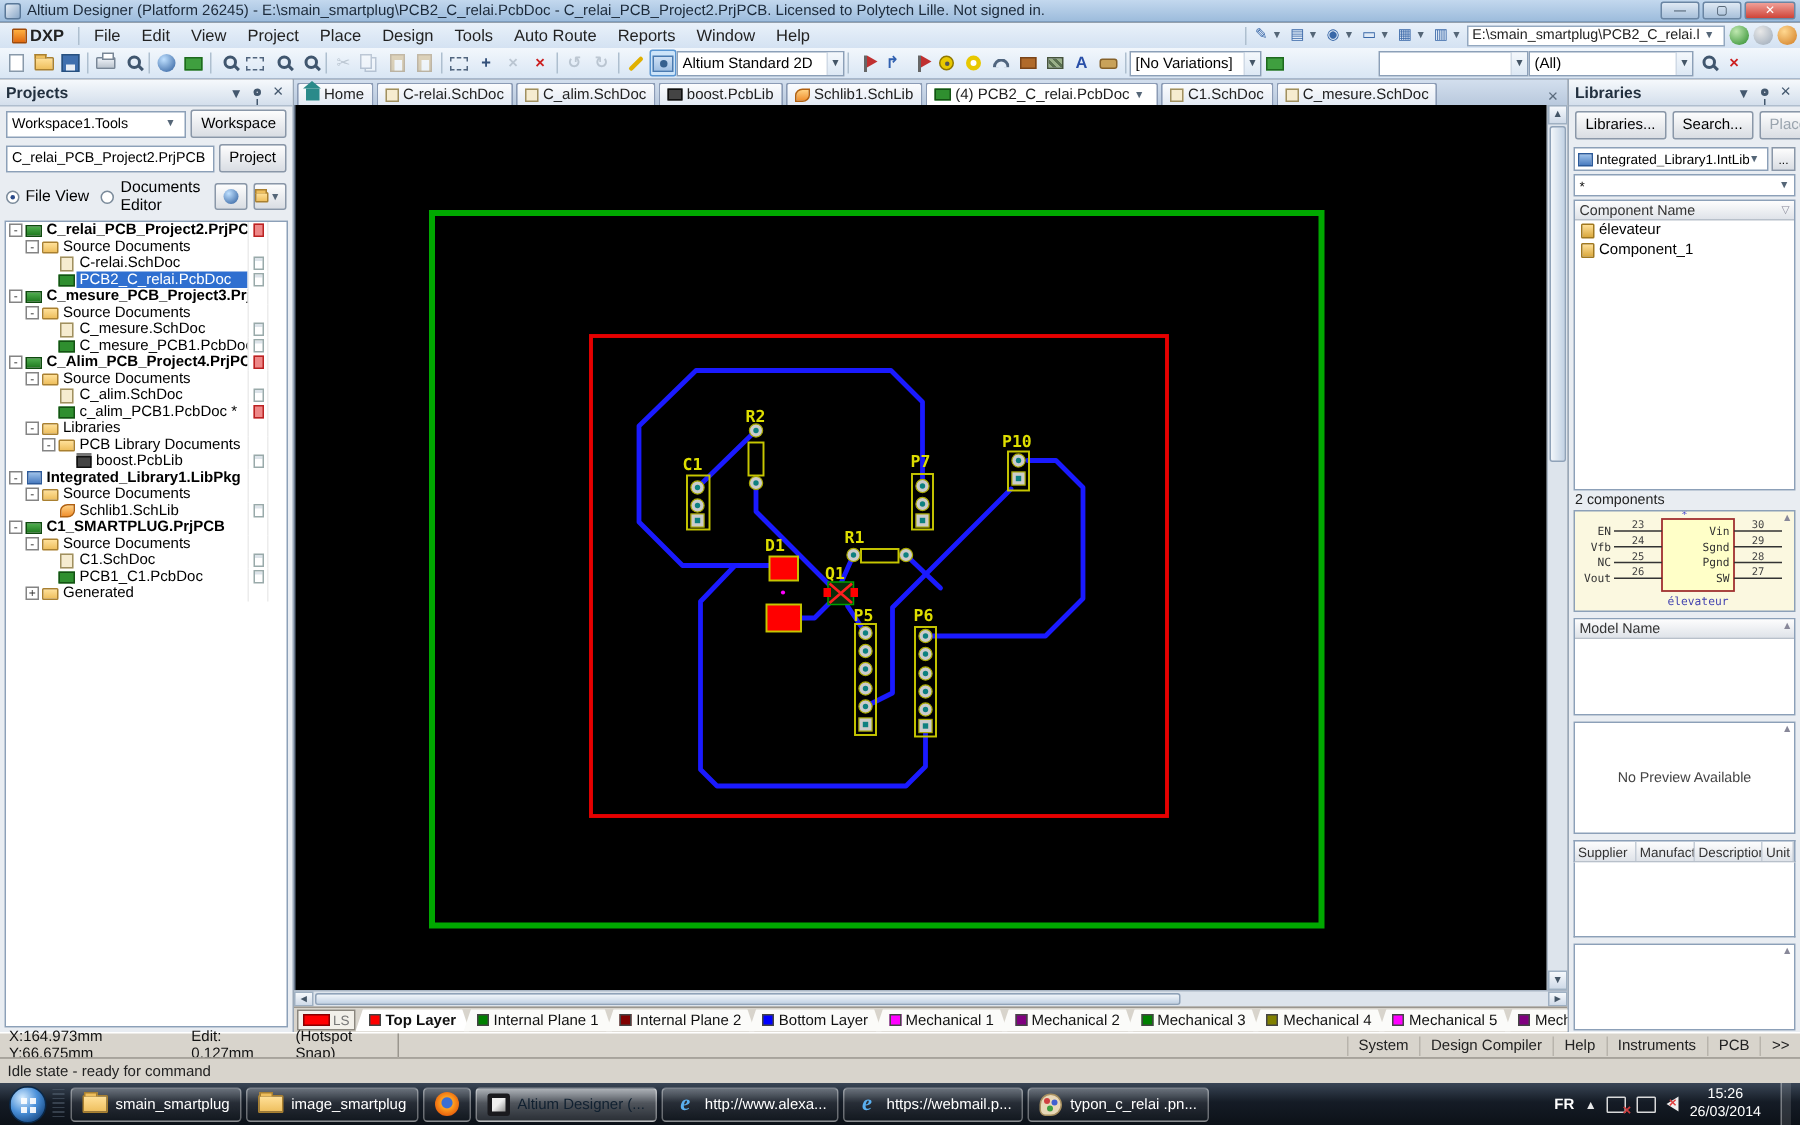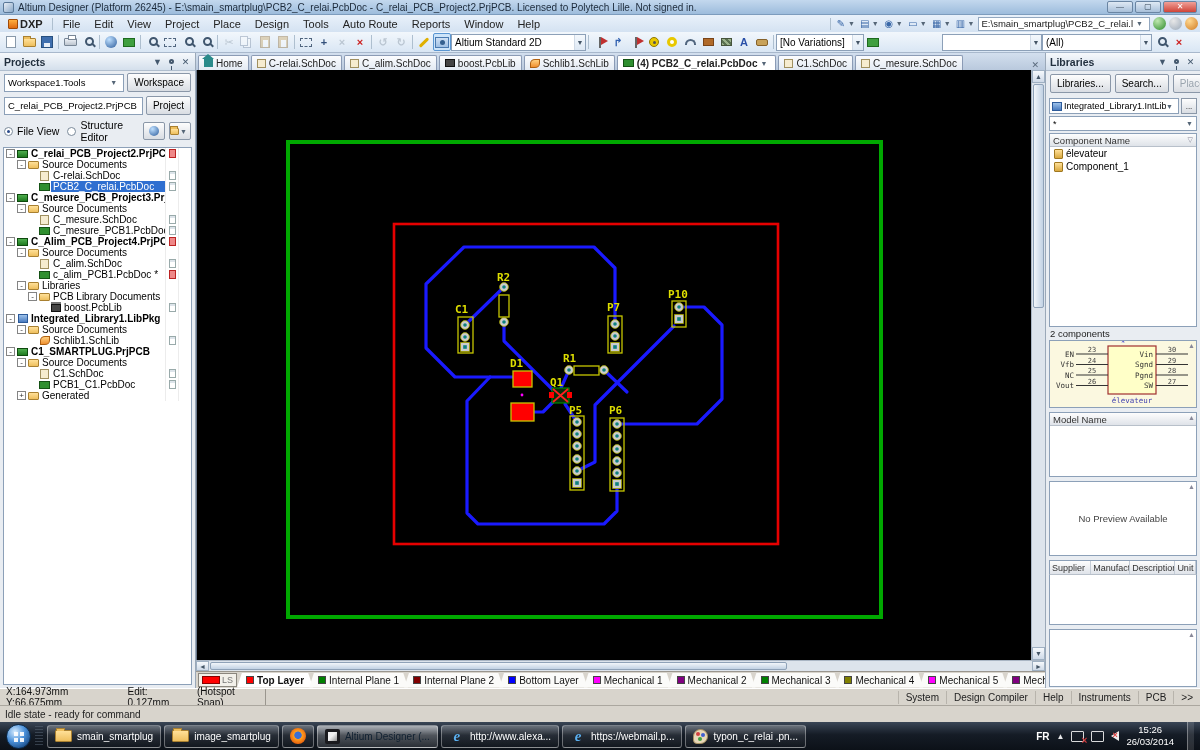--- a/index.html
+++ b/index.html
@@ -92,21 +92,21 @@
 .ti-sch{width:9px;height:10px;background:#f6ecd0;border:1px solid #a09060}
 .ti-pcb{width:11px;height:8px;background:#2f8f2f;border:1px solid #145214}
 .ti-project{width:11px;height:8px;background:linear-gradient(#4fae4f,#1f7a1f);border:1px solid #0e4a0e}
 .ti-libpkg{width:10px;height:9px;background:linear-gradient(#9ec2ea,#4a7cc0);border:1px solid #2c5a9a}
 .ti-schlib{width:10px;height:9px;background:linear-gradient(#ffd080,#f09030);border:1px solid #b06010;border-radius:50% 0 50% 0}
 .ti-pcblib{width:10px;height:8px;background:#444;border:1px solid #111;box-shadow:0 -2px 0 #777}
 
 #editor{flex:1;display:flex;flex-direction:column;min-width:0;background:#c5d2e2}
 #doc-tabs{height:17px;background:linear-gradient(#d3dfee,#b9c9dd);display:flex;align-items:flex-end;padding:1px 2px 0 2px;flex:none;font-size:10px;gap:2px}
 .dtab{height:15px;background:linear-gradient(#fbfcfe,#e3eaf3);border:1px solid #8b9bb5;border-bottom:none;border-radius:2px 2px 0 0;display:flex;align-items:center;gap:3px;padding:0 5px;white-space:nowrap;color:#222}
-.dtab.active{background:#fff;font-weight:bold}
+.dtab.active{background:#fff;font-weight:normal}
 .dt-home{width:9px;height:8px;background:#2a8a8a;position:relative}
 .dt-home::before{content:"";position:absolute;left:-2px;top:-5px;border-left:6px solid transparent;border-right:6px solid transparent;border-bottom:5px solid #2a8a8a}
 .dt-sch{width:9px;height:9px;background:#f6ecd0;border:1px solid #a09060}
 .dt-pcb{width:11px;height:8px;background:#2f8f2f;border:1px solid #145214}
 .dt-pcblib{width:10px;height:8px;background:#444;border:1px solid #111}
 .dt-schlib{width:10px;height:9px;background:linear-gradient(#ffd080,#f09030);border:1px solid #b06010;border-radius:50% 0 50% 0}
 #tabs-close{margin-left:auto;color:#5a6a7c;font-size:9px;padding:0 4px}
 #canvas-row{flex:1;display:flex;min-height:0}
 #canvas{flex:1;background:#000;position:relative;overflow:hidden;border-left:1px solid #69788c}
 #vscroll{width:14px;background:#dde4ec;border-left:1px solid #aab6c4;display:flex;flex-direction:column;font-size:7px;color:#456;flex:none}
@@ -305,21 +305,21 @@
       <span class="tb-btn disabled">
         <span class="gl" style="color: rgb(123, 138, 153);">↻</span>
       </span>
       <span class="tb-sep"></span>
       <span class="tb-btn">
         <span class="ic-wire"></span>
       </span>
       <span class="tb-btn active">
         <span class="ic-cam"></span>
       </span>
-      <span class="tb-dd" style="width: 135px;">
+      <span class="tb-dd" style="width: 112px;">
         <span class="val">Altium Standard 2D</span>
         <span class="dd-arrow">▼</span>
       </span>
       <span class="tb-sep"></span>
       <span class="tb-btn">
         <span class="ic-flagp"></span>
       </span>
       <span class="tb-btn">
         <span class="gl" style="color: rgb(48, 96, 176);">↱</span>
       </span>
@@ -395,21 +395,21 @@
       <div class="prow">
         <div class="pinput">
             <span>C_relai_PCB_Project2.PrjPCB</span>
           </div>
         <div class="pbtn">Project</div>
       </div>
       <div class="prow" style="gap:4px">
         <span class="radio on"></span>
         <span>File View</span>
         <span class="radio" style="margin-left:4px"></span>
-        <span style="flex:1">Structure Editor</span>
+        <span style="flex:1">Documents Editor</span>
         <span class="sqbtn">
             <span class="ic-sphere" style="width:10px;height:10px"></span>
           </span>
         <span class="sqbtn">
             <span class="ic-folder" style="width:10px;height:7px"></span>
             <span class="dd-mini">▼</span>
           </span>
       </div>
       <div id="tree">
           <div class="trow bold" style="padding-left: 2px;">

